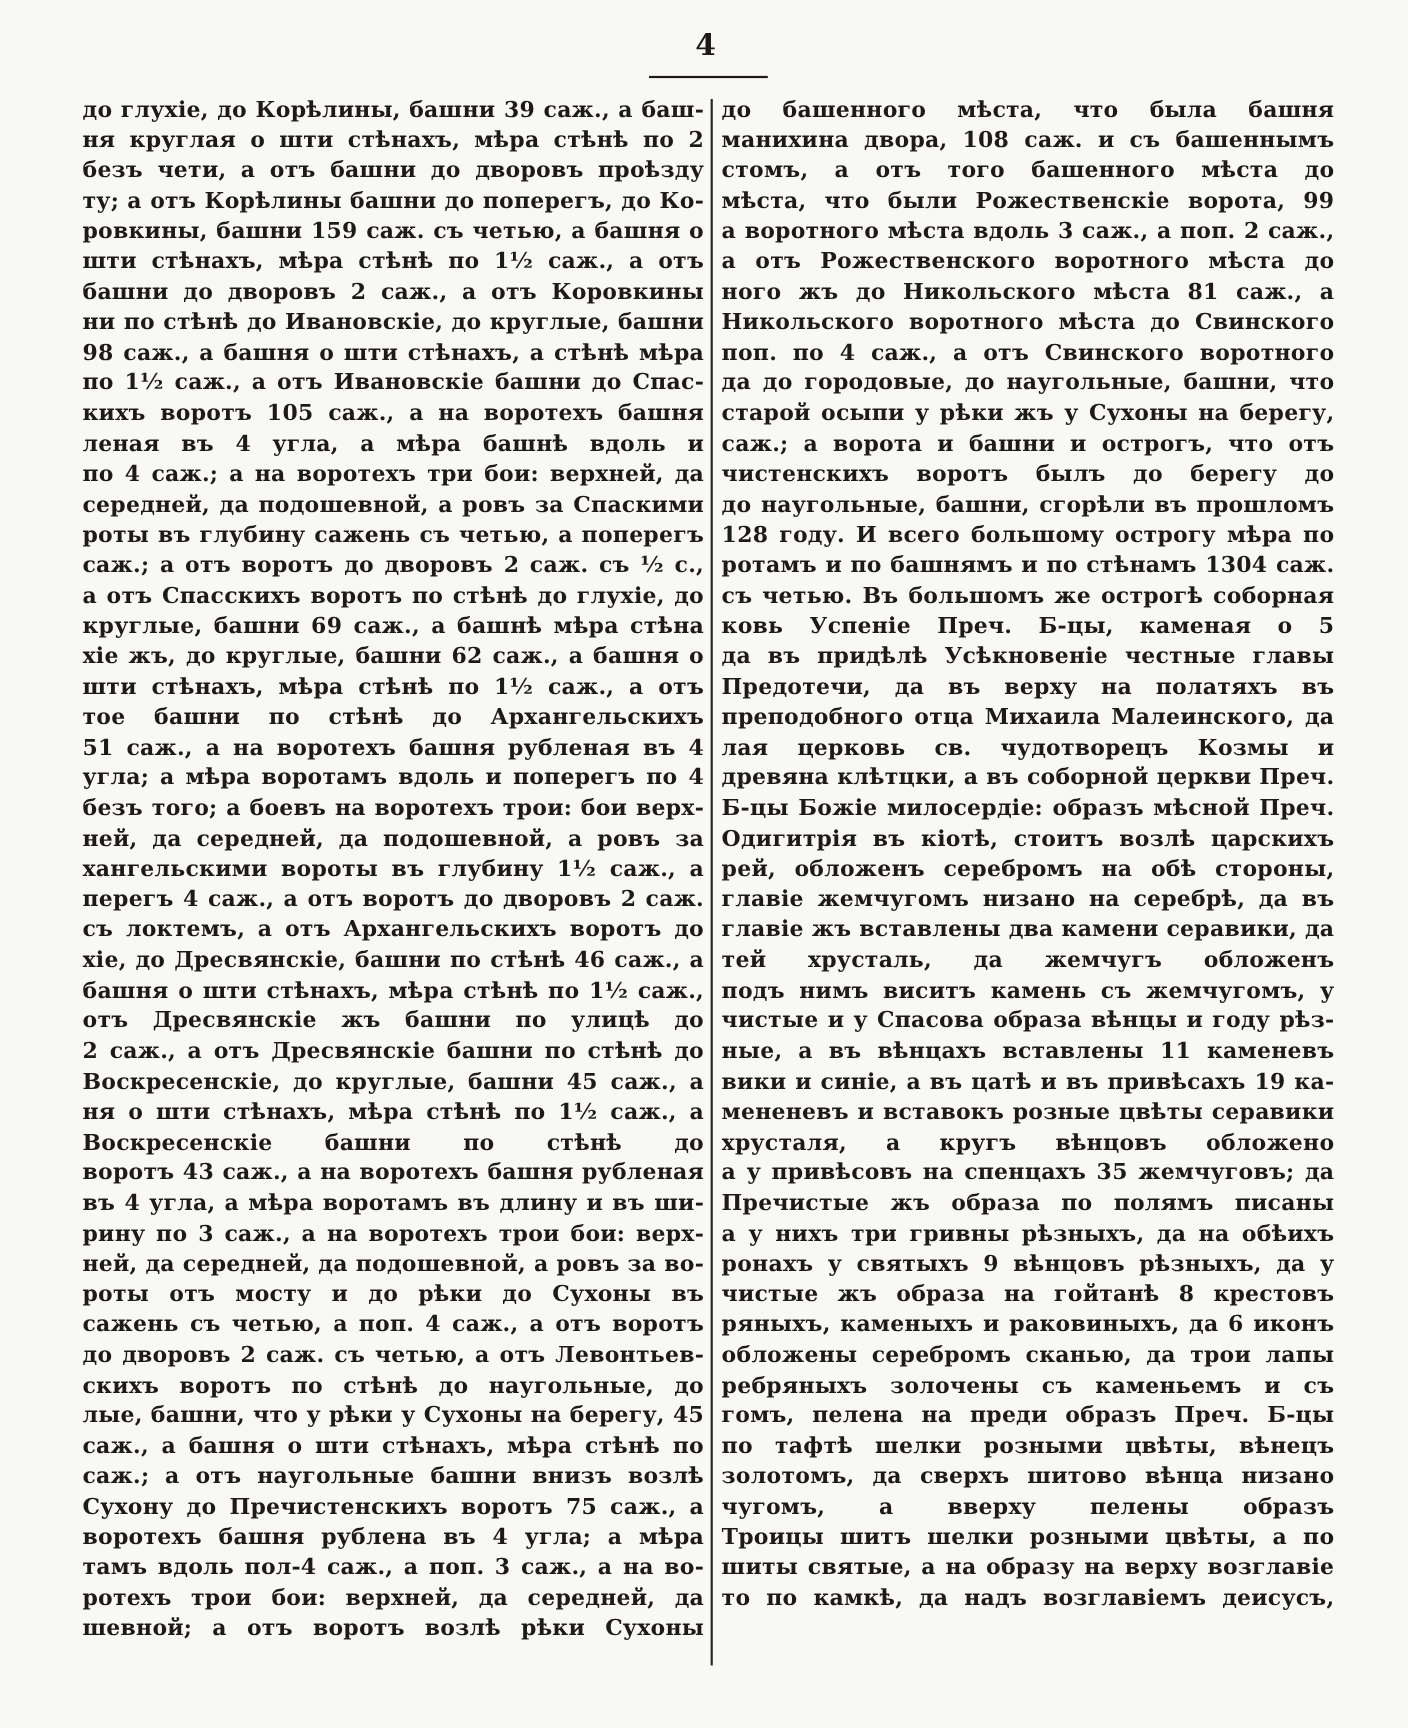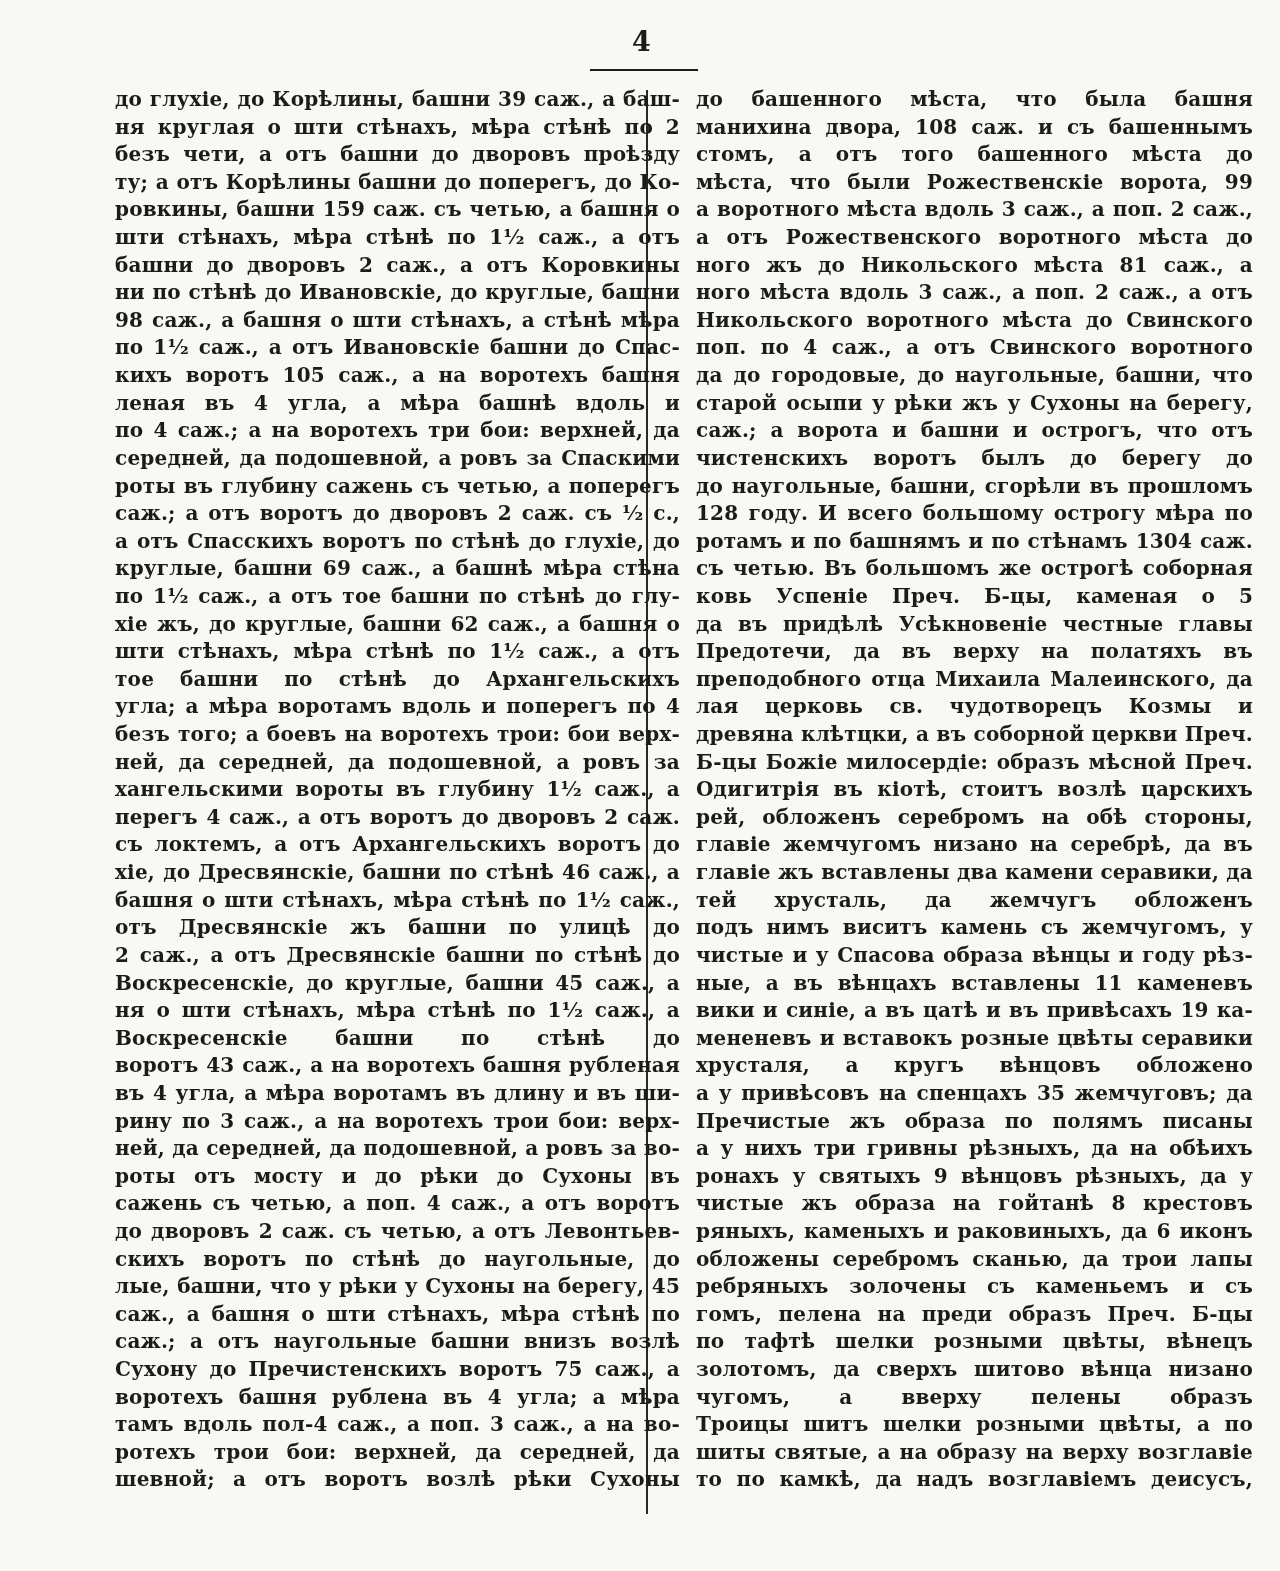--- a/index.html
+++ b/index.html
@@ -45,21 +45,20 @@
     height: 1424px;
     background: #2a2823;
   }
   .col {
     position: absolute;
     top: 86px;
     font-size: 20px;
     line-height: 27.62px;
     font-weight: 700;
     letter-spacing: 0.2px;
-    margin-left: 40px;
   }
   .col-left  { left: 75px;  width: 565px; }
   .col-right { left: 656px; width: 557px; }
   .line {
     height: 27.62px;
     overflow: hidden;
     text-align: justify;
     text-align-last: justify;
     white-space: normal;
   }
@@ -87,24 +86,24 @@
       <div class="line">98 саж., а башня о шти стѣнахъ, а стѣнѣ мѣра</div>
       <div class="line">по 1¹⁄₂ саж., а отъ Ивановскіе башни до Спас-</div>
       <div class="line">кихъ воротъ 105 саж., а на воротехъ башня руб-</div>
       <div class="line">леная въ 4 угла, а мѣра башнѣ вдоль и попорегъ</div>
       <div class="line">по 4 саж.; а на воротехъ три бои: верхней, да</div>
       <div class="line">середней, да подошевной, а ровъ за Спаскими во-</div>
       <div class="line">роты въ глубину сажень съ четью, а поперегъ 4</div>
       <div class="line">саж.; а отъ воротъ до дворовъ 2 саж. съ ¹⁄₂ с.,</div>
       <div class="line">а отъ Спасскихъ воротъ по стѣнѣ до глухіе, до</div>
       <div class="line">круглые, башни 69 саж., а башнѣ мѣра стѣна</div>
-      <div class="line">по 1¹⁄₂ саж., а отъ тое башни по стѣнѣ до глу-</div>
       <div class="line">хіе жъ, до круглые, башни 62 саж., а башня о</div>
       <div class="line">шти стѣнахъ, мѣра стѣнѣ по 1¹⁄₂ саж., а отъ</div>
       <div class="line">тое башни по стѣнѣ до Архангельскихъ сажень</div>
+      <div class="line">51 саж., а на воротехъ башня рубленая въ 4</div>
       <div class="line">угла; а мѣра воротамъ вдоль и поперегъ по 4 саж.</div>
       <div class="line">безъ того; а боевъ на воротехъ трои: бои верх-</div>
       <div class="line">ней, да середней, да подошевной, а ровъ за Ар-</div>
       <div class="line">хангельскими вороты въ глубину 1¹⁄₂ саж., а по-</div>
       <div class="line">перегъ 4 саж., а отъ воротъ до дворовъ 2 саж.</div>
       <div class="line">съ локтемъ, а отъ Архангельскихъ воротъ до глу-</div>
       <div class="line">хіе, до Дресвянскіе, башни по стѣнѣ 46 саж., а</div>
       <div class="line">башня о шти стѣнахъ, мѣра стѣнѣ по 1¹⁄₂ саж., а</div>
       <div class="line">отъ Дресвянскіе жъ башни по улицѣ до дворовъ</div>
       <div class="line">2 саж., а отъ Дресвянскіе башни по стѣнѣ до</div>
@@ -130,21 +129,20 @@
     </div>
 
   <div class="col col-right">
       <div class="line">до башенного мѣста, что была башня противъ Ко-</div>
       <div class="line">манихина двора, 108 саж. и съ башеннымъ мѣ-</div>
       <div class="line">стомъ, а отъ того башенного мѣста до воротного</div>
       <div class="line">мѣста, что были Рожественскіе ворота, 99 саж.,</div>
       <div class="line">а воротного мѣста вдоль 3 саж., а поп. 2 саж.,</div>
       <div class="line">а отъ Рожественского воротного мѣста до ворот-</div>
       <div class="line">ного жъ до Никольского мѣста 81 саж., а ворот-</div>
-      <div class="line">ного мѣста вдоль 3 саж., а поп. 2 саж., а отъ</div>
       <div class="line">Никольского воротного мѣста до Свинского ворот-</div>
       <div class="line">поп. по 4 саж., а отъ Свинского воротного мѣста,</div>
       <div class="line">да до городовые, до наугольные, башни, что на</div>
       <div class="line">старой осыпи у рѣки жъ у Сухоны на берегу, 45</div>
       <div class="line">саж.; а ворота и башни и острогъ, что отъ Пре-</div>
       <div class="line">чистенскихъ воротъ былъ до берегу до городовые,</div>
       <div class="line">до наугольные, башни, сгорѣли въ прошломъ во</div>
       <div class="line">128 году. И всего большому острогу мѣра по во-</div>
       <div class="line">ротамъ и по башнямъ и по стѣнамъ 1304 саж.</div>
       <div class="line">съ четью. Въ большомъ же острогѣ соборная цер-</div>

